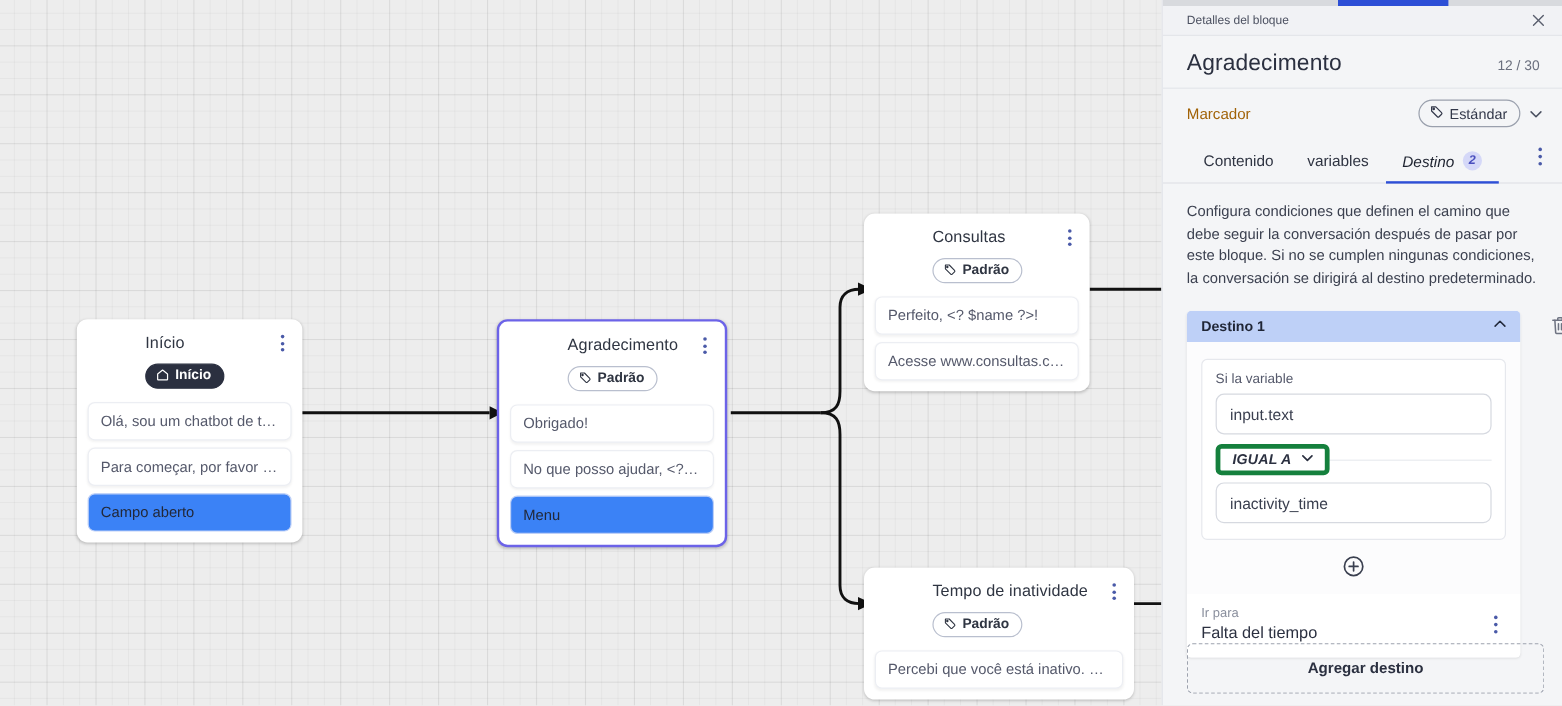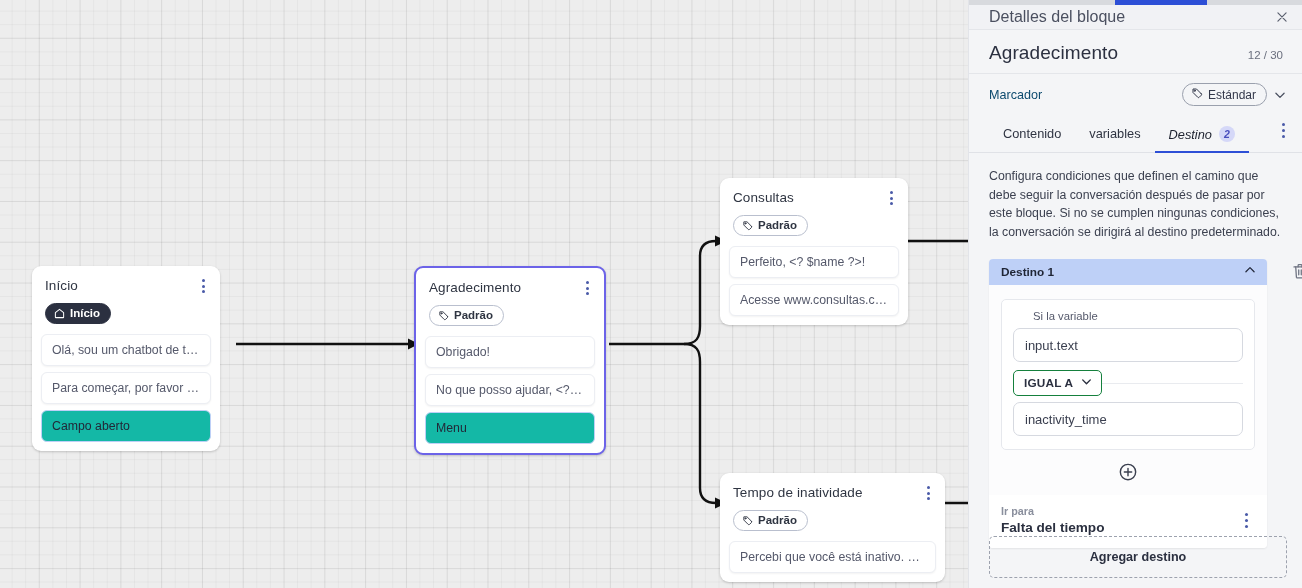--- a/index.html
+++ b/index.html
@@ -29,89 +29,89 @@
 
   
   .node {
     position: absolute;
     background: #ffffff;
     border-radius: 9px;
     box-shadow: 0 1px 3px rgba(0,0,0,0.12), 0 1px 2px rgba(0,0,0,0.08);
     padding: 0;
   }
   .node.selected { border: 2px solid #6c63e8; }
-  .node-head { padding: 12px 13px 10px 13px; }
+  .node-head { padding: 12px 13px 10px 13px; margin-left: 44px; }
   .node-title {
     font-size: 13.5px; color: #2f3542; font-weight: 400;
     line-height: 16px; letter-spacing: .1px;
   }
   .node-kebab {
     position: absolute; right: 9px; top: 11px;
     width: 16px; height: 18px;
     display: flex; flex-direction: column; align-items: center;
     justify-content: space-between; padding: 2px 0;
     cursor: pointer;
   }
   .node-kebab i { width: 3px; height: 3px; border-radius: 50%; background: #4a5aa8; display:block; }
   .tag {
-    display: inline-flex; align-items: center; gap: 5px;
+    display: inline-flex; gap: 5px;
     margin-top: 9px;
     border: 1px solid #b9bfce; border-radius: 12px;
     padding: 3px 10px 3px 8px;
     font-size: 11.5px; color: #2f3542; font-weight: 700;
     background: #fff; line-height: 13px;
   }
   .tag.start {
     background: #2b3040; border-color: #2b3040; color: #ffffff;
   }
   .tag svg { display:block; }
   .node-body { padding: 0 9px 9px 9px; display: flex; flex-direction: column; gap: 6px; }
   .msg {
     background: #ffffff; border: 1px solid #eceef3; border-radius: 6px;
     padding: 8px 10px; font-size: 12.3px; color: #55596b;
     white-space: nowrap; overflow: hidden; text-overflow: ellipsis;
     box-shadow: 0 1px 2px rgba(0,0,0,0.05);
   }
-  .msg.hl { background: #14b8a6; border-color: #bed0f7; color: #222838; font-weight: 500; box-shadow:none; }
+  .msg.hl { background: #3b82f6; border-color: #bed0f7; color: #222838; font-weight: 500; box-shadow:none; }
 
   
   #panel {
     position: absolute; left: 968px; top: 0;
     width: 334px; height: 588px;
     background: #f4f5f7;
     border-left: 1px solid #e2e4e9;
     overflow: hidden;
   }
   #topbar-track {
     position:absolute; left:0; top:0; width:334px; height:5px; background:#d8dade;
   }
   #topbar-thumb {
     position:absolute; left:146px; top:0; width:92px; height:5px; background:#2d4fd6;
   }
   .panel-header {
     position:absolute; left:0; top:5px; width:334px; height:25px;
     background:#f1f2f5; border-bottom:1px solid #e4e6ea;
     display:flex; align-items:center; padding: 0 12px 0 20px;
   }
-  .panel-header-title { font-size:16px; color:#4b5060; flex:1; }
+  .panel-header-title { font-size:10px; color:#4b5060; flex:1; }
   .close-btn { width:18px; height:18px; cursor:pointer; display:flex; align-items:center; justify-content:center; }
 
   .panel-body { position:absolute; left:0; top:30px; width:334px; height:558px; }
 
   .title-row {
     display:flex; align-items:flex-end; padding: 12px 20px 9px 20px;
     border-bottom: 1px solid #e4e6ea; margin: 0 0 0 0;
   }
   .block-title { font-size:19px; color:#2b3040; font-weight:400; flex:1; letter-spacing:.1px; }
   .char-count { font-size:11.5px; color:#6a6f7e; padding-bottom:3px; }
 
   .marcador-row {
     display:flex; align-items:center; padding: 9px 16px 9px 20px; gap:6px;
   }
-  .marcador-label { font-size:12.6px; color:#0c4a6e; flex:1; }
+  .marcador-label { font-size:12.6px; color:#a16207; flex:1; }
   .marcador-pill {
     display:inline-flex; align-items:center; gap:5px;
     border:1px solid #9aa0ad; border-radius:13px; padding:3px 10px 3px 8px;
     font-size:12px; color:#33384a; background:#f4f5f7; cursor:pointer;
   }
   .chev { width:14px; height:14px; cursor:pointer; }
 
   .tabs {
     display:flex; align-items:flex-start; padding: 0 12px 0 20px;
     border-bottom:1px solid #e0e2e7; gap:0;
@@ -141,41 +141,41 @@
     background:#bed0f7; height:26px; display:flex; align-items:center;
     padding: 0 10px 0 12px; cursor:pointer;
   }
   .dest-head-label { font-size:11.8px; color:#1f2535; font-weight:700; flex:1; }
   .dest-trash { position:absolute; right:-26px; top:3px; width:18px; height:18px; cursor:pointer; }
 
   .cond-box {
     margin: 14px 12px 0 12px; border:1px solid #e6e8ed; border-radius:5px;
     background:#fff; padding: 10px 11px 13px 11px; position:relative;
   }
-  .cond-label { font-size:11.3px; color:#55596b; margin-bottom:6px;margin-left:20px; }
+  .cond-label { font-size:11.3px; color:#55596b; margin-bottom:6px; }
   .cond-input {
     border:1px solid #d6d9e0; border-radius:7px; height:34px;
     display:flex; align-items:center; padding: 0 11px;
     font-size:13px; color:#3a3f4f; background:#fff; cursor:text;
   }
   .op-row { position:relative; height:38px; margin-top:2px; display:flex; align-items:center; }
   .op-row:before {
     content:""; position:absolute; left:0; right:0; top:50%; height:1px; background:#e9ebef;
   }
   .op-pill {
-    position:relative; border:1px solid #15803d; border-radius:5px; background:#fff;
+    position:relative; border:4px solid #15803d; border-radius:5px; background:#fff;
     height:26px; display:inline-flex; align-items:center; gap:7px;
     padding: 0 8px 0 10px; font-size:11.8px; color:#2b3040; font-weight:700;
-    cursor:pointer; letter-spacing:.2px;
+    cursor:pointer; letter-spacing:.2px;font-style:italic;
   }
   .plus-row { display:flex; justify-content:center; padding: 12px 0 13px 0; }
   .plus-btn { width:20px; height:20px; cursor:pointer; }
 
   .goto-row {
-    background:#ffffff; padding: 9px 14px 11px 12px; display:flex; align-items:center;font-weight:bold;
+    background:#ffffff; padding: 9px 14px 11px 12px; display:flex; align-items:center;
   }
   .goto-texts { flex:1; }
   .goto-label { font-size:10.8px; color:#8a8f9d; line-height:14px; }
   .goto-value { font-size:13.6px; color:#2b3040; line-height:19px; }
   .goto-kebab { display:flex; flex-direction:column; gap:3px; padding:4px 5px; cursor:pointer; }
   .goto-kebab i { width:3px; height:3px; border-radius:50%; background:#4a5aa8; }
 
   .add-dest {
     position:absolute; left:20px; bottom:10px; width:298px; height:42px;
     border:1.6px dashed #9da2ae; border-radius:5px; background:transparent;
@@ -201,21 +201,21 @@
       <polygon points="715,235.5 727,241 715,246.5" fill="#111111"></polygon>
 
       <path d="M684 344 C 697 344, 700 351, 700 362 L700 488 C 700 498, 706 503, 716 503" stroke="#111111" stroke-width="2.4" fill="none"></path>
       <polygon points="715,497.5 727,503 715,508.5" fill="#111111"></polygon>
 
       <path d="M908 241 L968 241" stroke="#111111" stroke-width="2.4" fill="none"></path>
 
       <path d="M908 503 L968 503" stroke="#111111" stroke-width="2.4" fill="none"></path>
     </svg>
 
-    <div class="node" style="left:32px; top:266px; width:188px;">
+    <div class="node" style="left:64px; top:266px; width:188px;">
       <div class="node-head">
         <div class="node-title">Início</div>
         <div class="tag start">
           <span>
             <svg width="11" height="11" viewBox="0 0 24 24" fill="none" stroke="#ffffff" stroke-width="2.2" stroke-linecap="round" stroke-linejoin="round">
               <path d="M3 10 L12 3 L21 10 V20 a1 1 0 0 1 -1 1 H4 a1 1 0 0 1 -1 -1 Z"></path>
             </svg>
           </span>
           <span>Início</span>
         </div>

